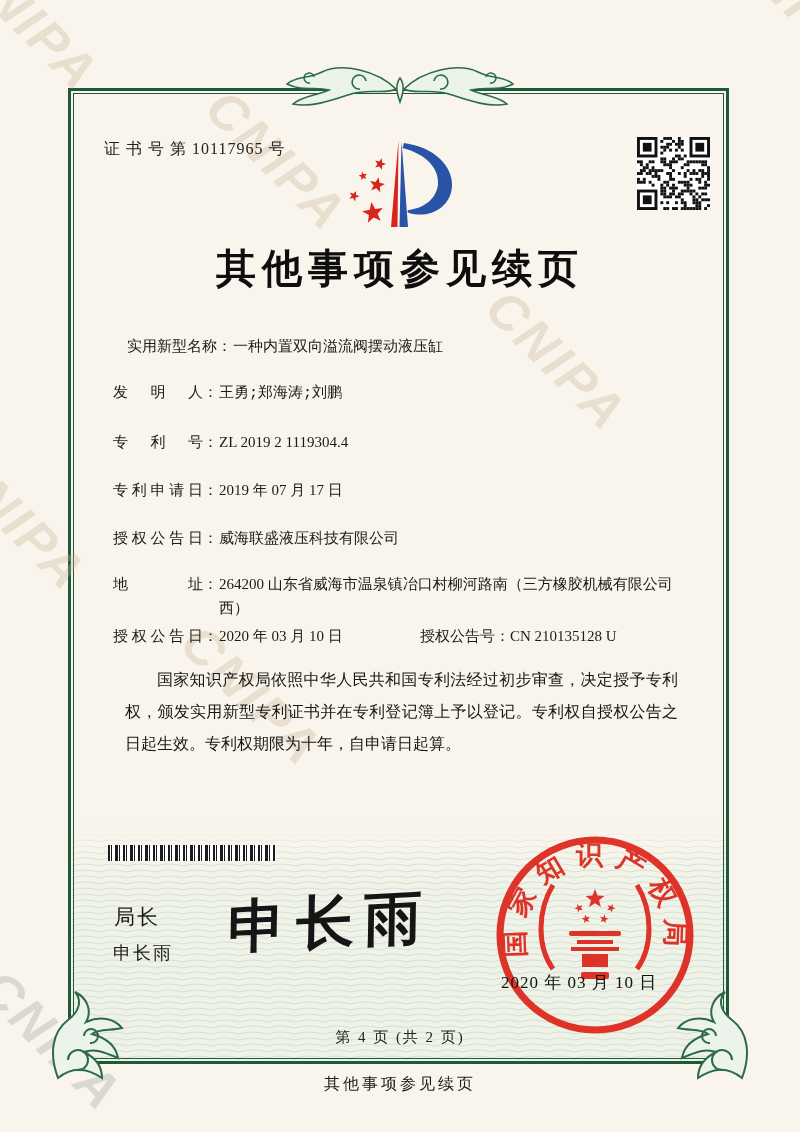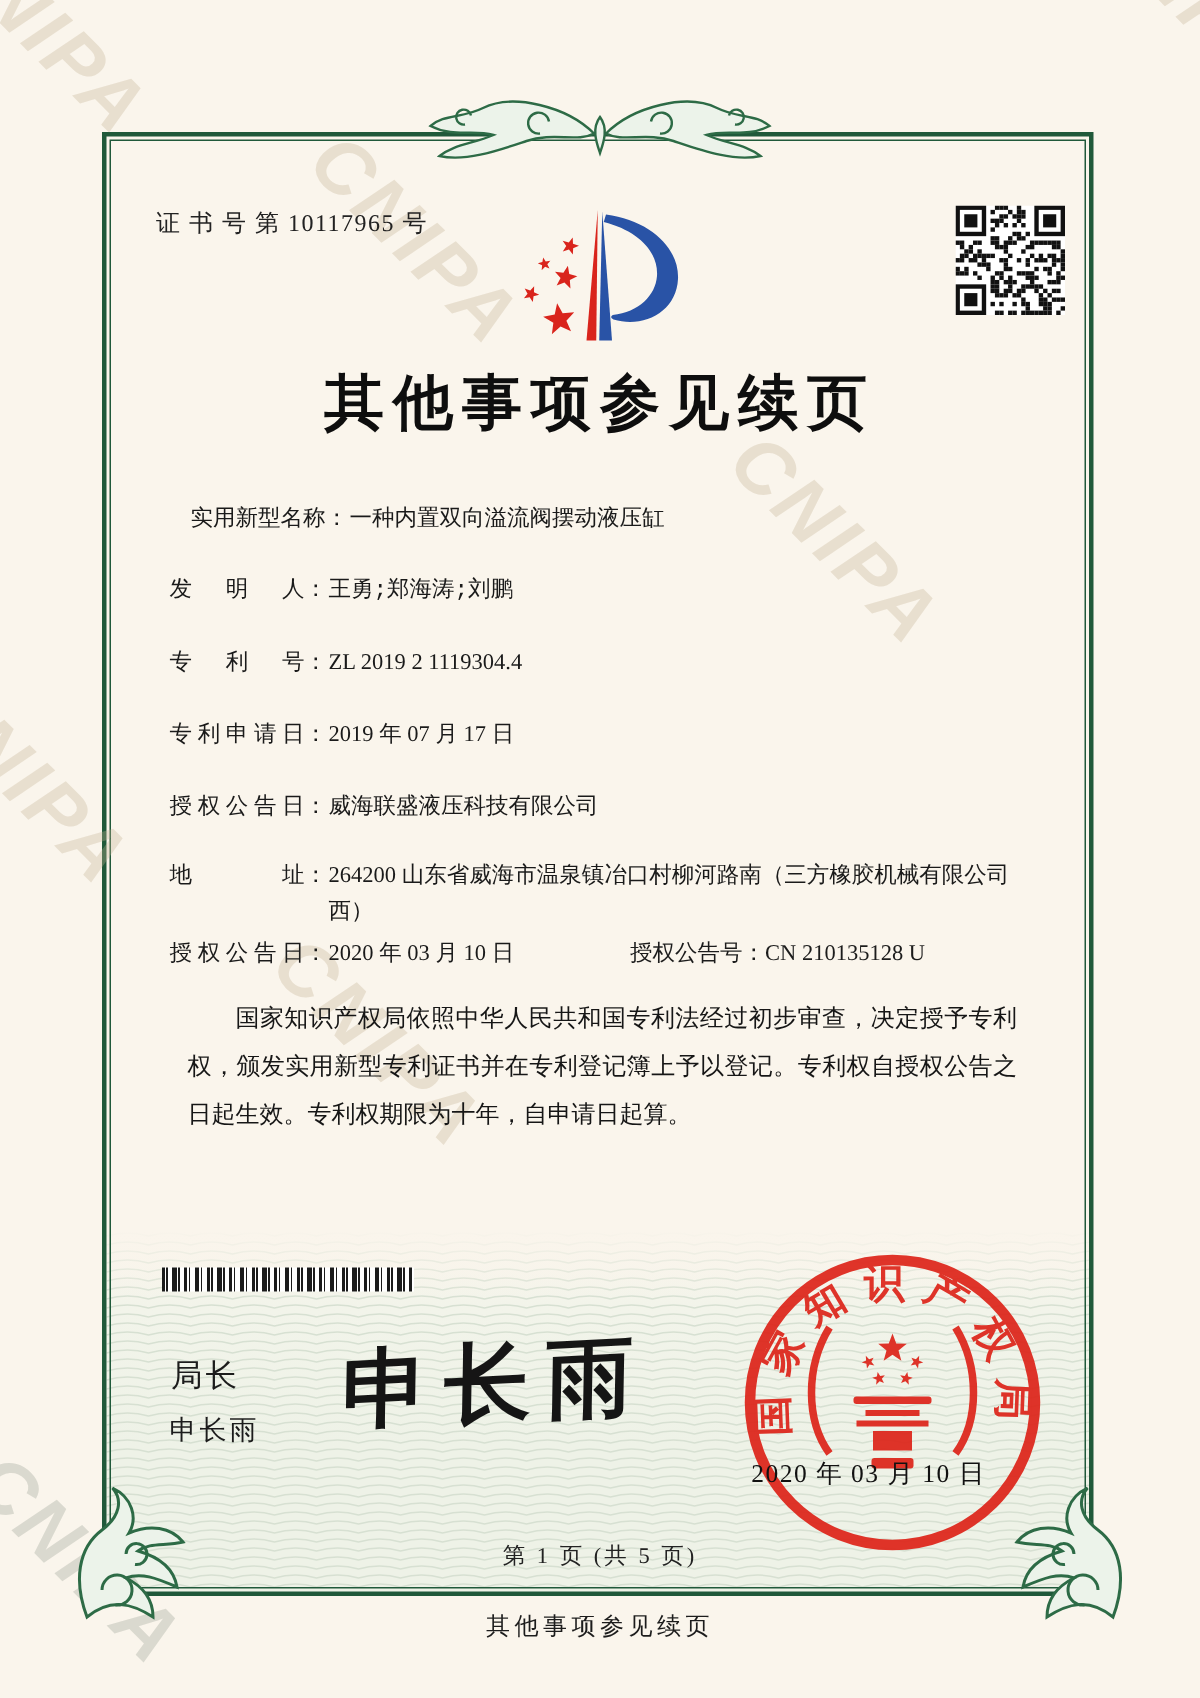--- a/index.html
+++ b/index.html
@@ -449,15 +449,15 @@
         <rect x="84" y="96" width="52" height="5" rx="2" stroke="none"></rect>
         <rect x="92" y="105" width="36" height="4" stroke="none"></rect>
         <rect x="86" y="112" width="48" height="4" stroke="none"></rect>
         <rect x="97" y="119" width="26" height="13" stroke="none"></rect>
         <rect x="96" y="137" width="28" height="7" rx="2" stroke="none"></rect>
       </g>
     </g>
   </svg>
   <div class="seal-date">2020 年 03 月 10 日</div>
 
-  <div class="pageinfo">第 1 页 (共 5 页)</div>
+  <div class="pageinfo">第 4 页 (共 2 页)</div>
   <div class="note">其他事项参见续页</div>
 </div>
 
 </body></html>

